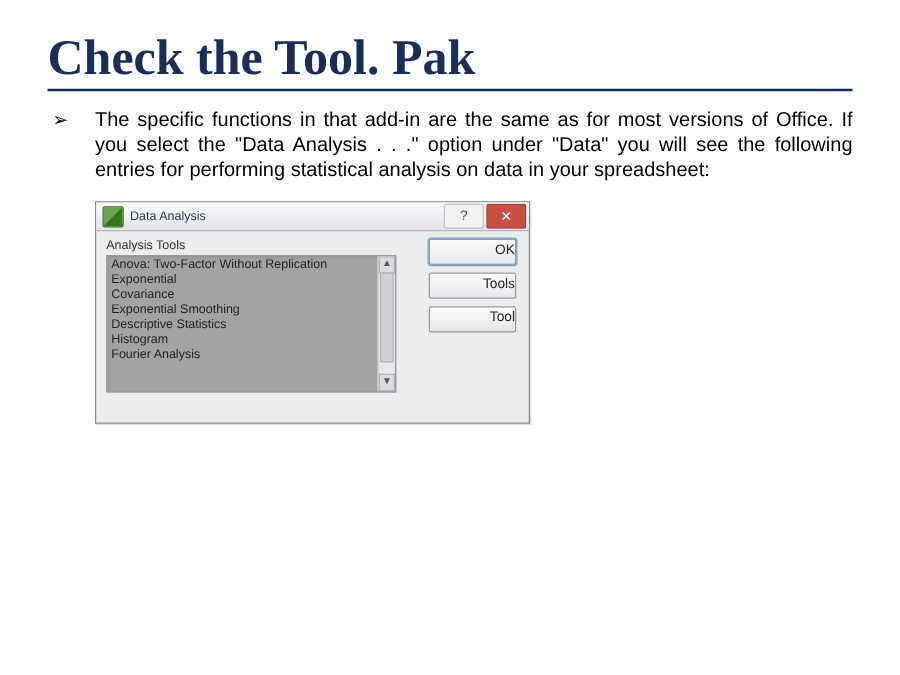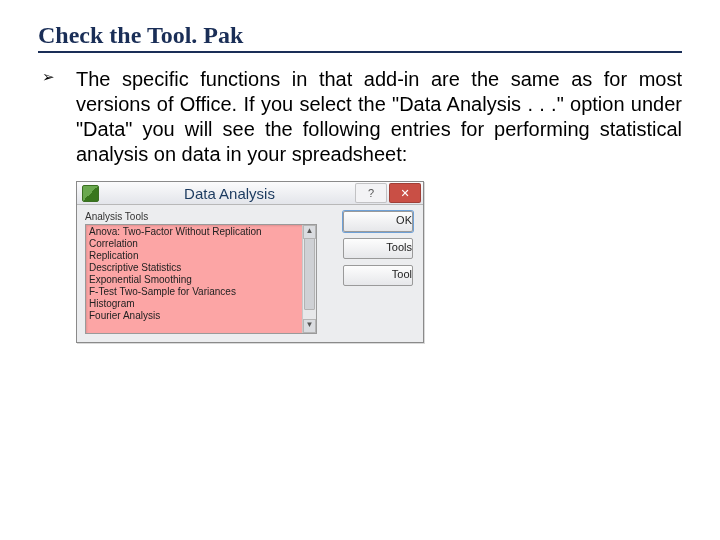--- a/index.html
+++ b/index.html
@@ -1,33 +1,33 @@
 <!DOCTYPE html>
 <html><head>
 <meta charset="utf-8">
 <style>
   html,body{margin:0;padding:0;width:720px;height:540px;background:#fff;font-family:Arial,Helvetica,sans-serif;color:#000;}
   .slide{box-sizing:border-box;padding:22px 38px 20px 38px;}
-  .heading{font-family:"Times New Roman",serif;font-weight:bold;font-size:24px;color:#1a2e57;border-bottom:2px solid #1a2e57;padding-bottom:2px;margin-bottom:14px;}
+  .heading{font-family:"Times New Roman",serif;font-weight:bold;font-size:40px;color:#1a2e57;border-bottom:2px solid #1a2e57;padding-bottom:2px;margin-bottom:14px;}
   ul.bullets{list-style:none;padding:0;margin:0;}
-  ul.bullets>li{position:relative;padding-left:38px;margin-bottom:14px;font-size:20px;line-height:1.25;text-align:justify;}
+  ul.bullets>li{position:relative;padding-left:38px;margin-bottom:14px;font-size:16px;line-height:1.25;text-align:justify;}
   ul.bullets>li::before{content:"➢";position:absolute;left:4px;top:1px;font-size:15px;color:#000;}
   .dlg-wrap{margin:6px 0 24px 38px;}
   
   .dlg{width:346px;border:1px solid #8a8a8a;background:#ecedef;font-family:"Segoe UI",Tahoma,sans-serif;font-size:11px;color:#222;box-shadow:1px 1px 0 rgba(0,0,0,.15);}
   .dlg-title{display:flex;align-items:center;height:22px;background:linear-gradient(#fbfbfc,#e3e5ea);border-bottom:1px solid #b8b8b8;}
   .dlg-title .ico{width:15px;height:15px;margin:0 5px;background:linear-gradient(135deg,#6aa84f 50%,#38761d 50%);border:1px solid #3a6f22;border-radius:2px;}
-  .dlg-title .ttl{flex:1;text-align:center;color:#1b3a5f;font-size:15px;}
+  .dlg-title .ttl{flex:1;text-align:left;color:#1b3a5f;font-size:10px;}
   .dlg-title .tbtn{width:30px;height:18px;margin-right:2px;display:flex;align-items:center;justify-content:center;border:1px solid rgba(0,0,0,.2);border-radius:2px;font-size:11px;}
   .dlg-title .help{background:#f3f3f5;color:#555;}
   .dlg-title .close{background:#c94f45;color:#fff;}
-  .dlg-body{display:flex;padding:6px 8px 8px 8px;}
+  .dlg-body{display:flex;padding:6px 8px 24px 8px;}
   .dlg-left{flex:1;}
   .grp-label{font-size:10px;color:#333;margin-bottom:2px;}
-  .listbox{width:230px;height:108px;background:#fca5a5;border:1px solid #9a9a9a;box-shadow:inset 1px 1px 2px rgba(0,0,0,.12);overflow:hidden;position:relative;}
+  .listbox{width:230px;height:108px;background:#a3a3a3;border:1px solid #9a9a9a;box-shadow:inset 1px 1px 2px rgba(0,0,0,.12);overflow:hidden;position:relative;}
   .listbox .items{font-size:10px;line-height:12px;padding:1px 2px;}
   .listbox .items div{white-space:nowrap;overflow:hidden;text-overflow:clip;padding:0 1px;}
   .listbox .sbar{position:absolute;right:0;top:0;bottom:0;width:13px;background:#e7e8ea;border-left:1px solid #c8c8c8;}
   .listbox .sbar .arr{height:12px;background:#dadce0;border:1px solid #b5b5b5;margin:0;font-size:8px;line-height:10px;text-align:center;color:#555;}
   .listbox .sbar .thumb{position:absolute;left:1px;right:1px;top:13px;height:70px;background:#cfd1d5;border:1px solid #b2b2b2;border-radius:1px;}
   .dlg-right{width:72px;margin-left:10px;}
   .btn{display:block;width:68px;height:19px;margin-bottom:6px;background:linear-gradient(#fdfdfd,#e6e7ea);border:1px solid #9a9a9a;border-radius:2px;font-size:11px;text-align:right;line-height:17px;color:#222;}
   .btn.default{box-shadow:0 0 0 1px #6ea0d6;}
 </style>
 </head>
@@ -47,25 +47,24 @@
         <span class="ttl">Data Analysis</span>
         <span class="tbtn help">?</span>
         <span class="tbtn close">✕</span>
       </div>
       <div class="dlg-body">
         <div class="dlg-left">
           <div class="grp-label">Analysis Tools</div>
           <div class="listbox">
             <div class="items" id="lb-items">
                 <div>Anova: Two-Factor Without Replication</div>
-                <div>Correlation</div>
-                <div>Replication</div>
+                <div>Exponential</div>
+                <div>Covariance</div>
+                <div>Exponential Smoothing</div>
                 <div>Descriptive Statistics</div>
-                <div>Exponential Smoothing</div>
-                <div>F-Test Two-Sample for Variances</div>
                 <div>Histogram</div>
                 <div>Fourier Analysis</div>
               </div>
             <div class="sbar">
               <div class="arr">▲</div>
               <div class="thumb"></div>
               <div class="arr" style="position:absolute;bottom:0;left:0;right:0;">▼</div>
             </div>
           </div>
         </div>

